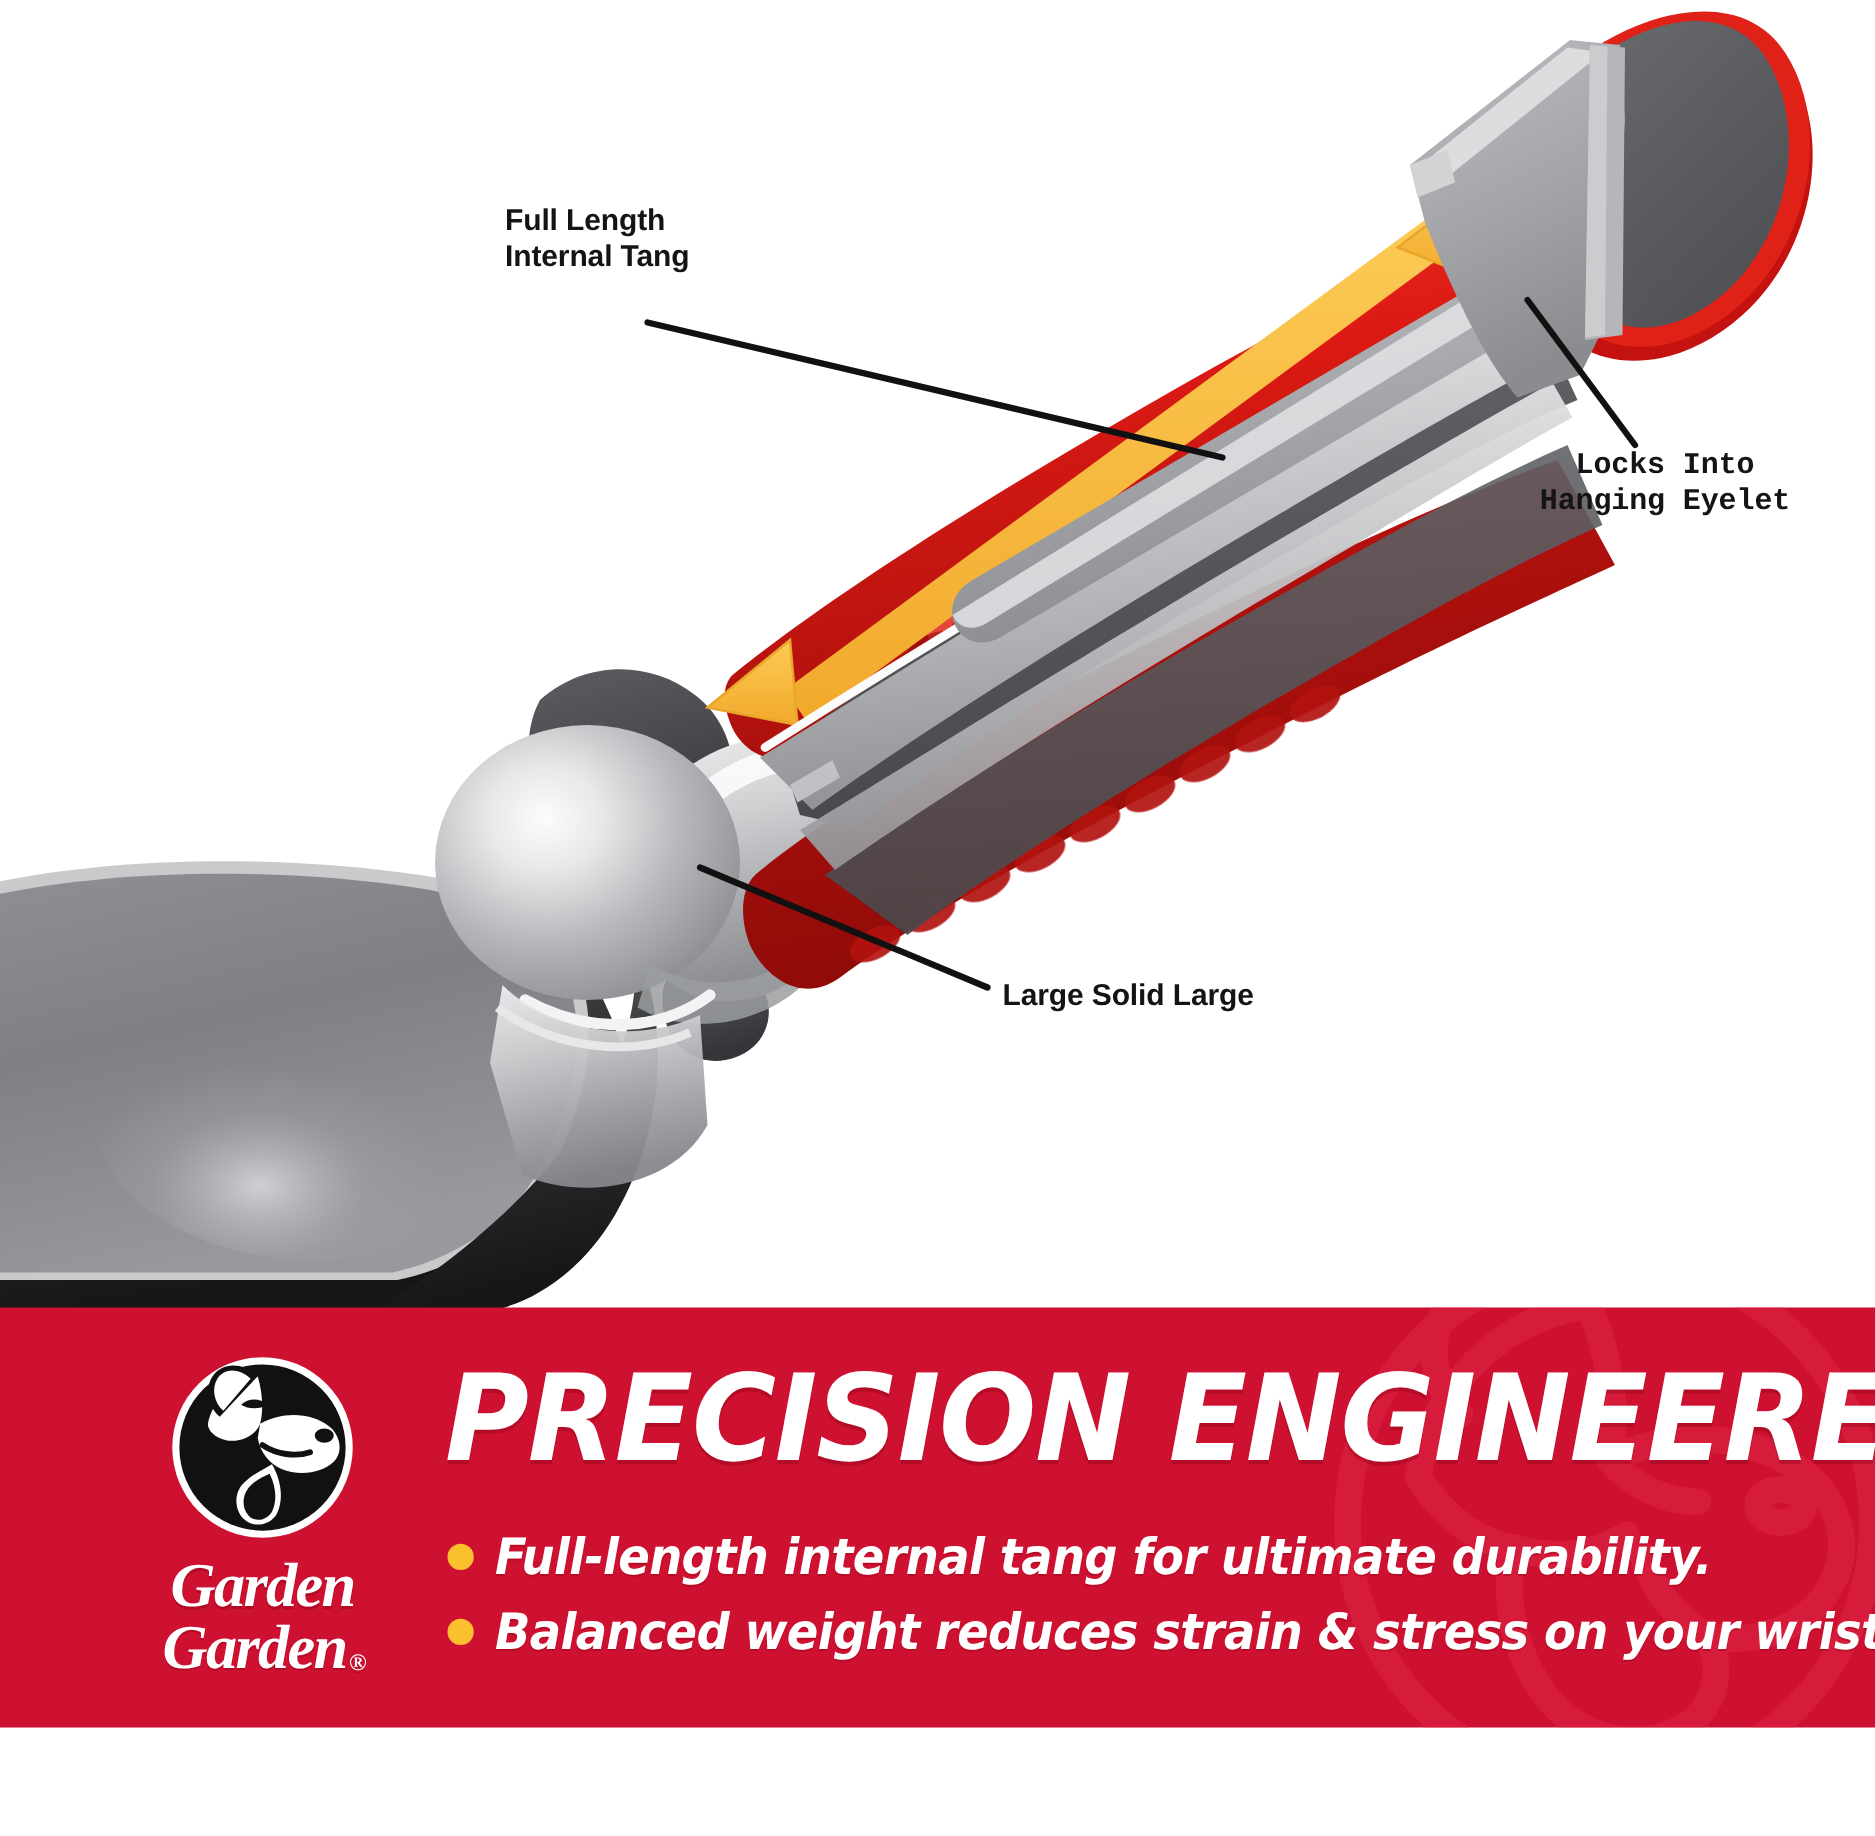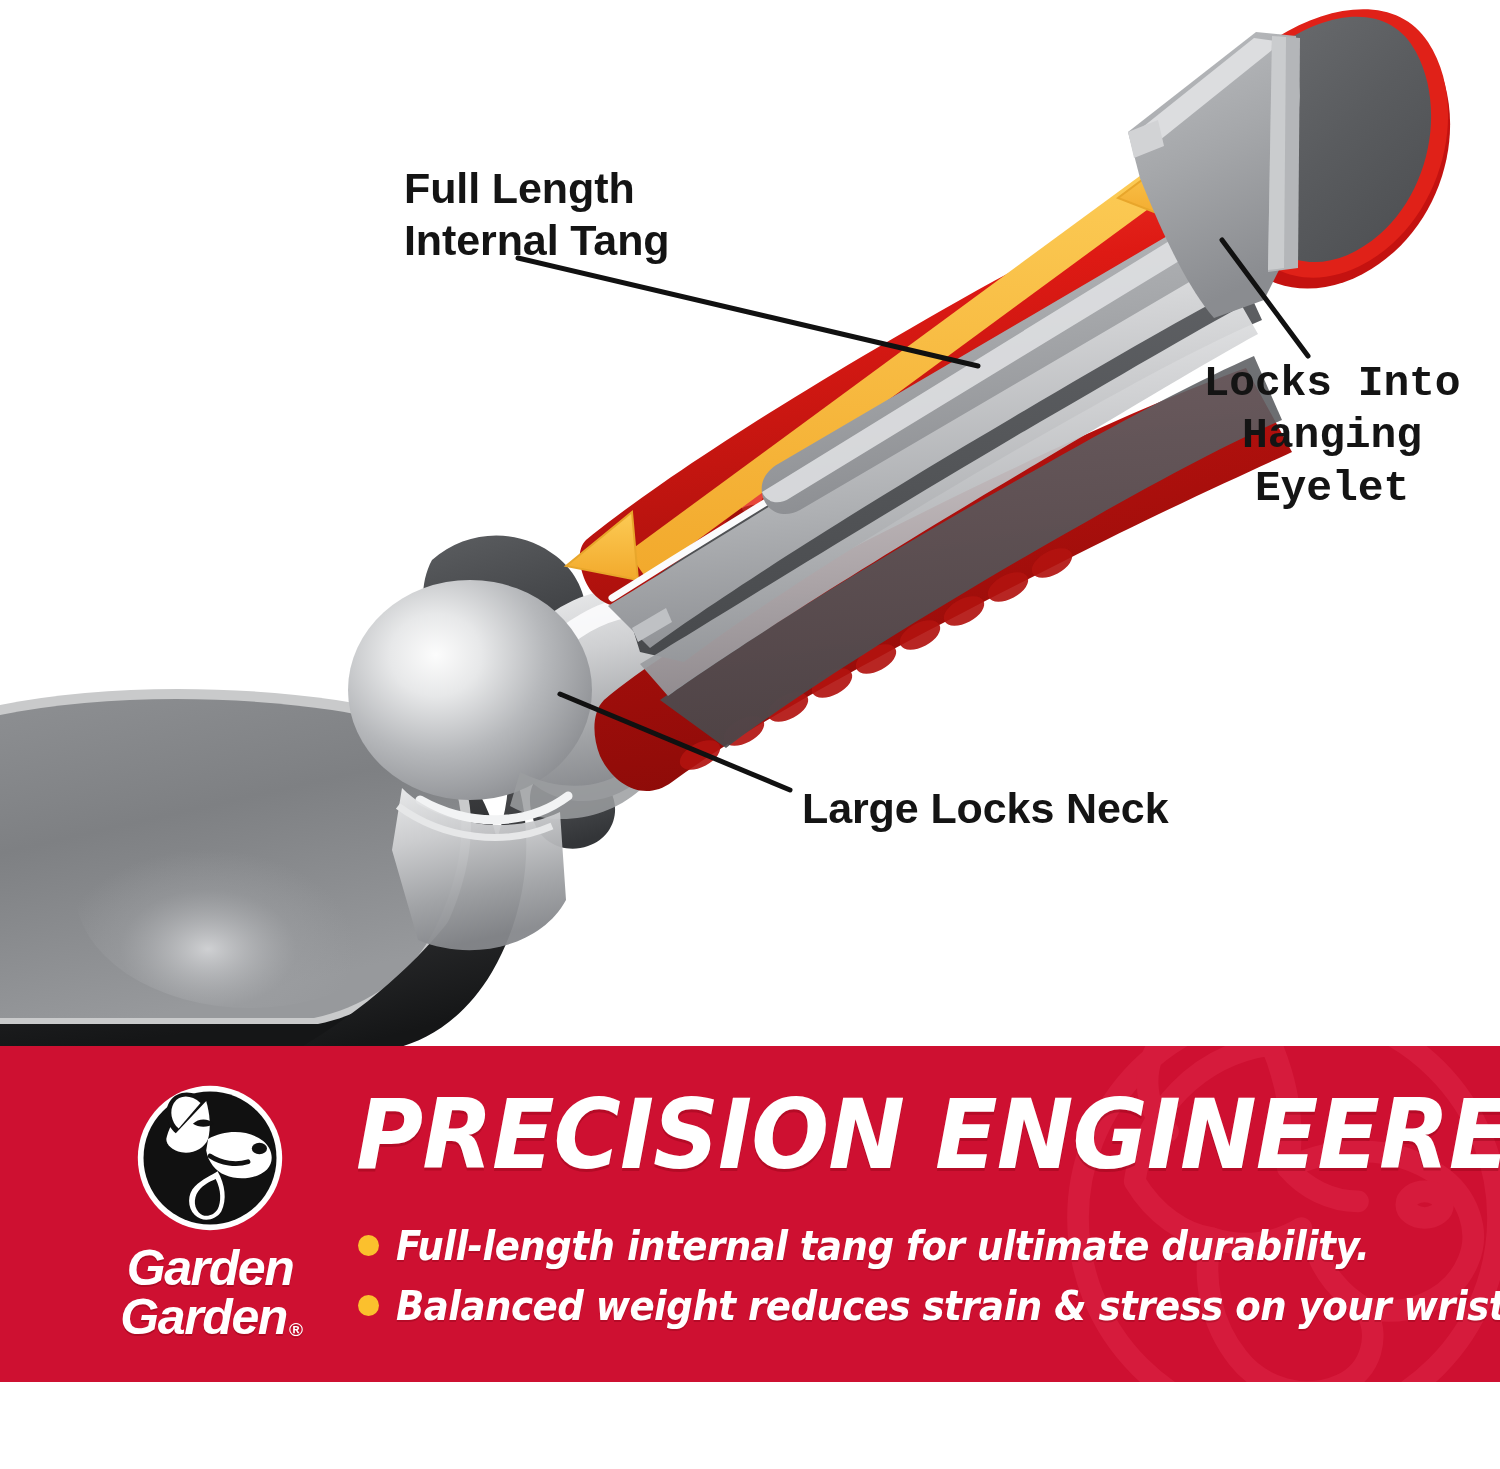--- a/index.html
+++ b/index.html
@@ -23,21 +23,21 @@
     width: 1500px; height: 1048px;
     background: #ffffff;
   }
   #illustration svg { display: block; width: 1500px; height: 1048px; }
 
   
   .callout {
     position: absolute;
     color: #141414;
     font-weight: bold;
-    font-size: 43px;
+    font-size: 24px;
     line-height: 1.22;
     letter-spacing: -0.1px;
     white-space: pre-line;
   }
   #callout-tang  { left: 404px; top: 162px; text-align: left; }
   #callout-eyelet{ left: 1196px; top: 358px; text-align: center; width: 272px; font-family: Liberation Mono, monospace; }
   #callout-neck  { left: 802px; top: 782px; text-align: left; }
 
   
   #banner {
@@ -58,21 +58,21 @@
   #logo {
     position: absolute; left: 98px; top: 1082px;
     width: 224px; height: 272px;
     z-index: 3;
   }
   #logo-mark { width: 152px; height: 152px; margin: 0 auto; display:block; }
   #logo-wordmark {
     margin-top: 10px;
     text-align: center;
     color: #ffffff;
-    font-family: Liberation Sans, sans-serif;
+    font-family: Liberation Serif, serif;
     font-style: italic;
     font-weight: bold;
     font-size: 50px;
     line-height: 0.97;
     letter-spacing: -1.4px;
     text-shadow: 0 2px 0 rgba(120,0,14,.35);
   }
   #logo-wordmark .w2 { position: relative; display:inline-block; }
   #logo-wordmark .reg {
     font-size: 19px; font-style: normal;
@@ -418,21 +418,21 @@
         <line x1="518" y1="258" x2="978" y2="366"></line>
         <line x1="1222" y1="240" x2="1308" y2="356"></line>
         <line x1="560" y1="694" x2="790" y2="790"></line>
       </g>
     </svg>
 
     <div class="callout" id="callout-tang">Full Length
 Internal Tang</div>
     <div class="callout" id="callout-eyelet">Locks Into
 Hanging Eyelet</div>
-    <div class="callout" id="callout-neck">Large Locks Neck</div>
+    <div class="callout" id="callout-neck">Large Solid Large</div>
   </div>
 
   <div id="banner">
     <div id="banner-watermark">
       <svg viewBox="0 0 300 300" xmlns="http://www.w3.org/2000/svg">
         <g fill="none" stroke="#DE2747" stroke-width="13" stroke-linejoin="round" stroke-linecap="round">
           <circle cx="150" cy="150" r="126"></circle>
           <path d="M58,128 C64,86 96,52 140,46 C150,70 154,96 150,120
                    C178,106 214,106 240,124 C258,136 266,158 258,176
                    C248,200 220,210 196,204 C206,220 200,242 182,250

